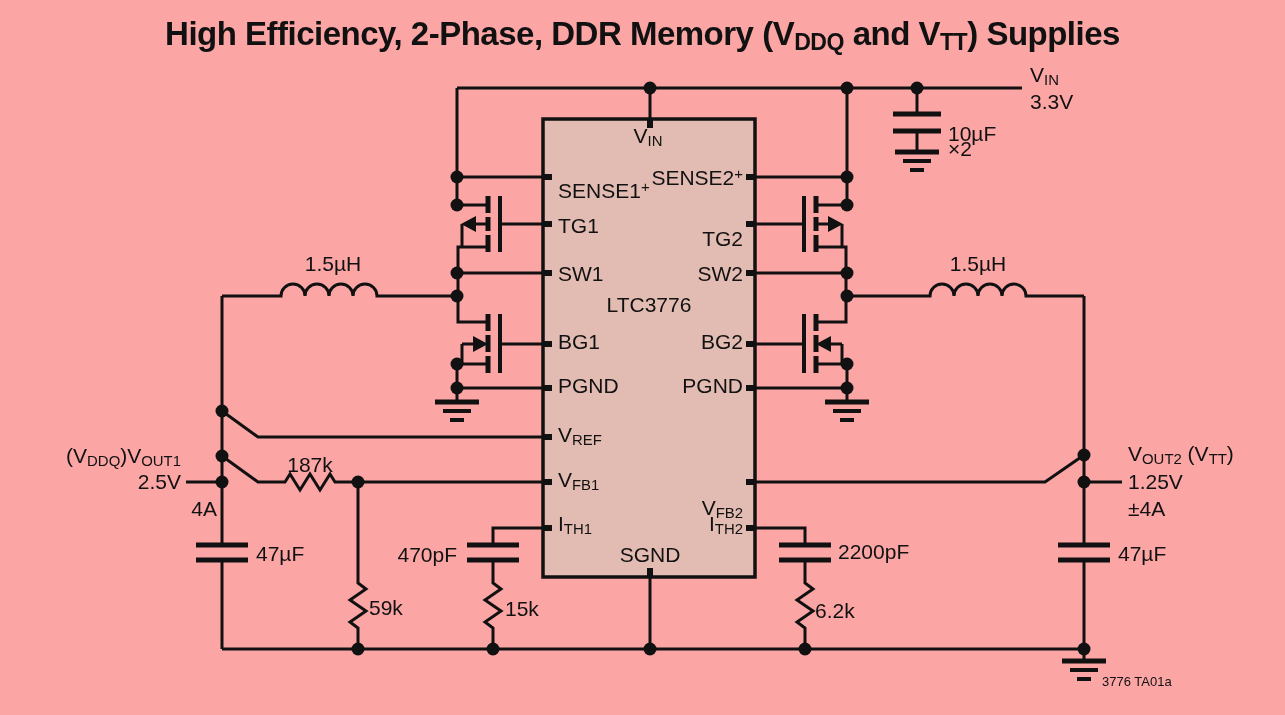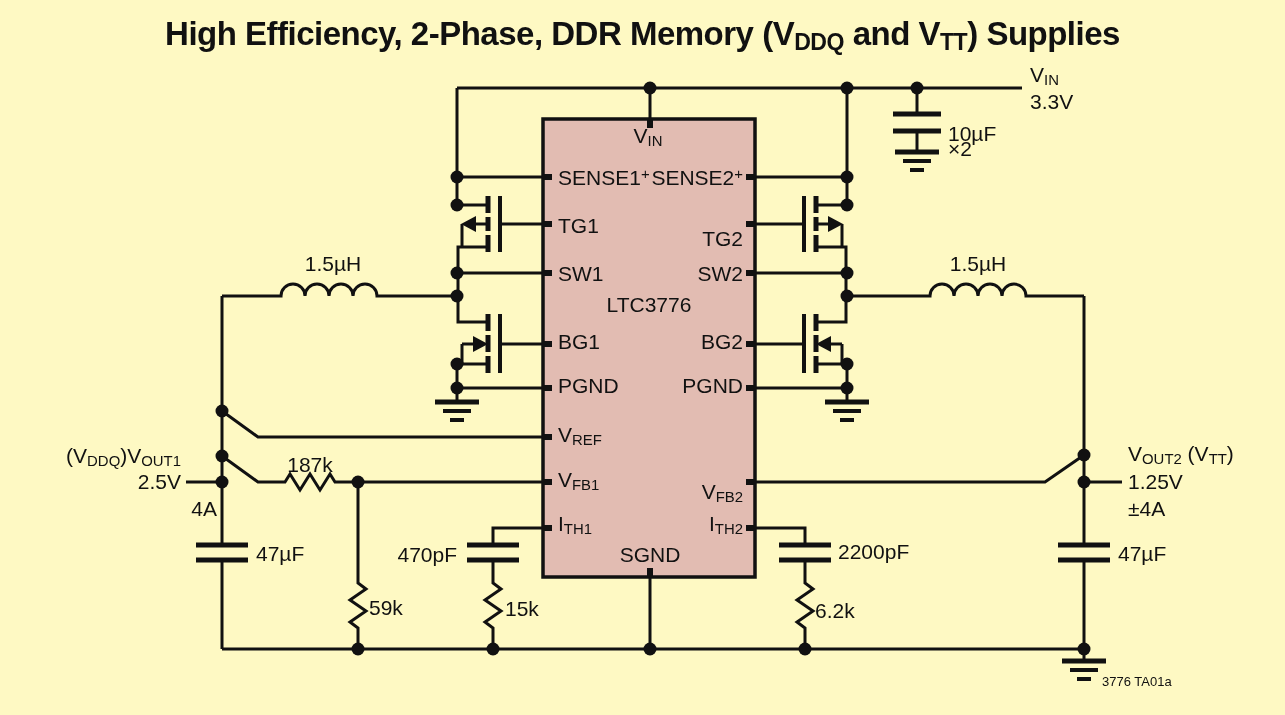--- a/index.html
+++ b/index.html
@@ -1,16 +1,16 @@
 <!DOCTYPE html>
 <html><head>
 <meta charset="utf-8">
 <style>
   html,body{margin:0;padding:0;background:#fff;}
-  #stage{position:relative;width:1285px;height:715px;background:#fef9c3;overflow:hidden;
+  #stage{position:relative;width:1285px;height:715px;background:#fca5a5;overflow:hidden;
          font-family:"Liberation Sans",sans-serif;color:#111;}
   #schem{position:absolute;left:0;top:0;}
   .title{position:absolute;left:0;top:36px;width:100%;text-align:center;
          font-weight:bold;font-size:33px;line-height:1;transform:translateY(-50%);
          letter-spacing:-0.5px;white-space:nowrap;}
   .title sub{font-size:70%;vertical-align:-0.22em;font-weight:bold;}
   .lbl{position:absolute;transform:translateY(-50%);font-size:21px;line-height:1;
        white-space:nowrap;color:#111;}
   .ctr{text-align:center;}
   .lbl sub,.title sub{line-height:1;}
@@ -211,34 +211,34 @@
 
   <div class="lbl" style="left:1030px;top:76px"><span>V</span><sub>IN</sub></div>
   <div class="lbl" style="left:1030px;top:101px"><span>3.3V</span></div>
   <div class="lbl" style="left:948px;top:133px"><span>10µF</span></div>
   <div class="lbl" style="left:948px;top:148px"><span>×2</span></div>
 
   <div class="lbl ctr" style="left:283px;top:263px;width:100px"><span>1.5µH</span></div>
   <div class="lbl ctr" style="left:928px;top:263px;width:100px"><span>1.5µH</span></div>
 
   <div class="lbl ctr" style="left:598px;top:137px;width:100px"><span>V</span><sub>IN</sub></div>
-  <div class="lbl" style="left:558px;top:177px"><span>SENSE1</span><sup>+</sup></div>
+  <div class="lbl" style="left:558px;top:190px"><span>SENSE1</span><sup>+</sup></div>
   <div class="lbl" style="right:542px;top:177px"><span>SENSE2</span><sup>+</sup></div>
   <div class="lbl" style="left:558px;top:225px"><span>TG1</span></div>
   <div class="lbl" style="right:542px;top:238px"><span>TG2</span></div>
   <div class="lbl" style="left:558px;top:273px"><span>SW1</span></div>
   <div class="lbl" style="right:542px;top:273px"><span>SW2</span></div>
   <div class="lbl ctr" style="left:579px;top:304px;width:140px"><span>LTC3776</span></div>
   <div class="lbl" style="left:558px;top:341px"><span>BG1</span></div>
   <div class="lbl" style="right:542px;top:341px"><span>BG2</span></div>
   <div class="lbl" style="left:558px;top:385px"><span>PGND</span></div>
   <div class="lbl" style="right:542px;top:385px"><span>PGND</span></div>
   <div class="lbl" style="left:558px;top:436px"><span>V</span><sub>REF</sub></div>
   <div class="lbl" style="left:558px;top:481px"><span>V</span><sub>FB1</sub></div>
-  <div class="lbl" style="right:542px;top:493px"><span>V</span><sub>FB2</sub></div>
+  <div class="lbl" style="right:542px;top:509px"><span>V</span><sub>FB2</sub></div>
   <div class="lbl" style="left:558px;top:525px"><span>I</span><sub>TH1</sub></div>
   <div class="lbl" style="right:542px;top:525px"><span>I</span><sub>TH2</sub></div>
   <div class="lbl ctr" style="left:590px;top:554px;width:120px"><span>SGND</span></div>
 
   <div class="lbl" style="right:1104px;top:457px"><span>(V</span><sub>DDQ</sub><span>)V</span><sub>OUT1</sub></div>
   <div class="lbl" style="right:1104px;top:481px"><span>2.5V</span></div>
   <div class="lbl" style="right:1068px;top:508px"><span>4A</span></div>
   <div class="lbl" style="left:256px;top:553px"><span>47µF</span></div>
 
   <div class="lbl" style="left:1128px;top:455px"><span>V</span><sub>OUT2</sub><span> (V</span><sub>TT</sub><span>)</span></div>

